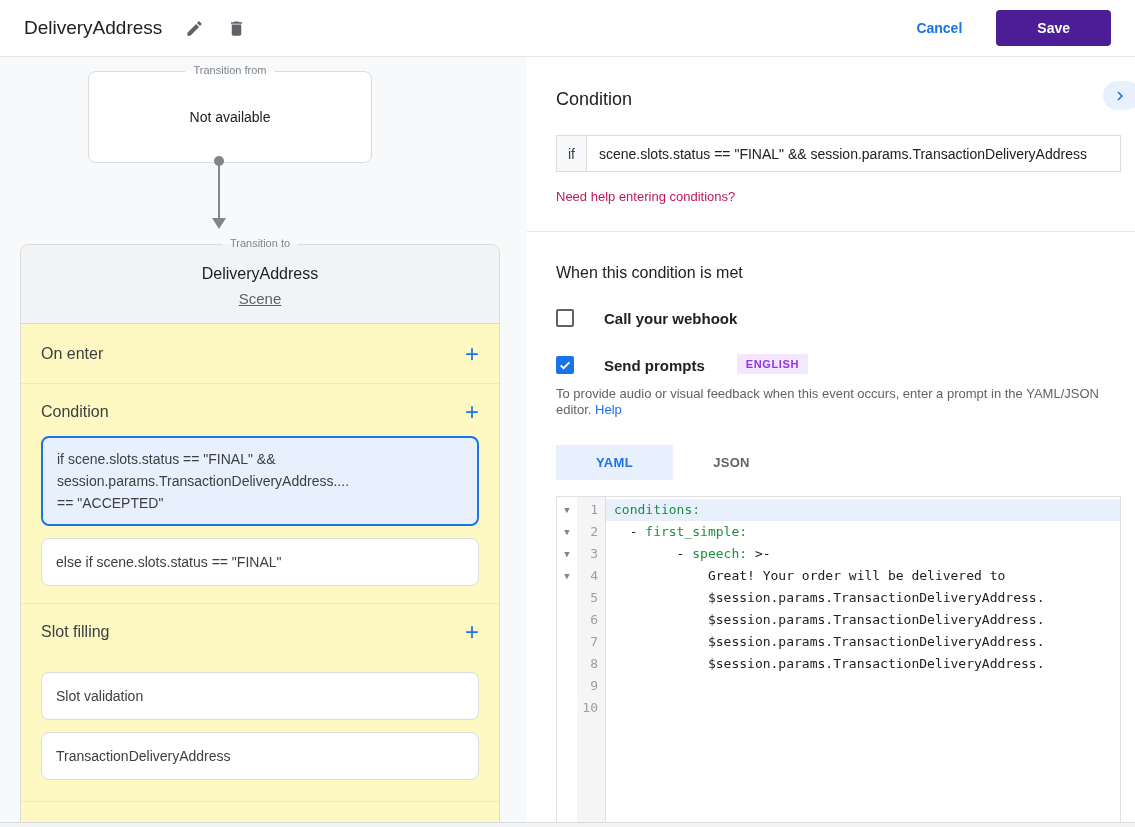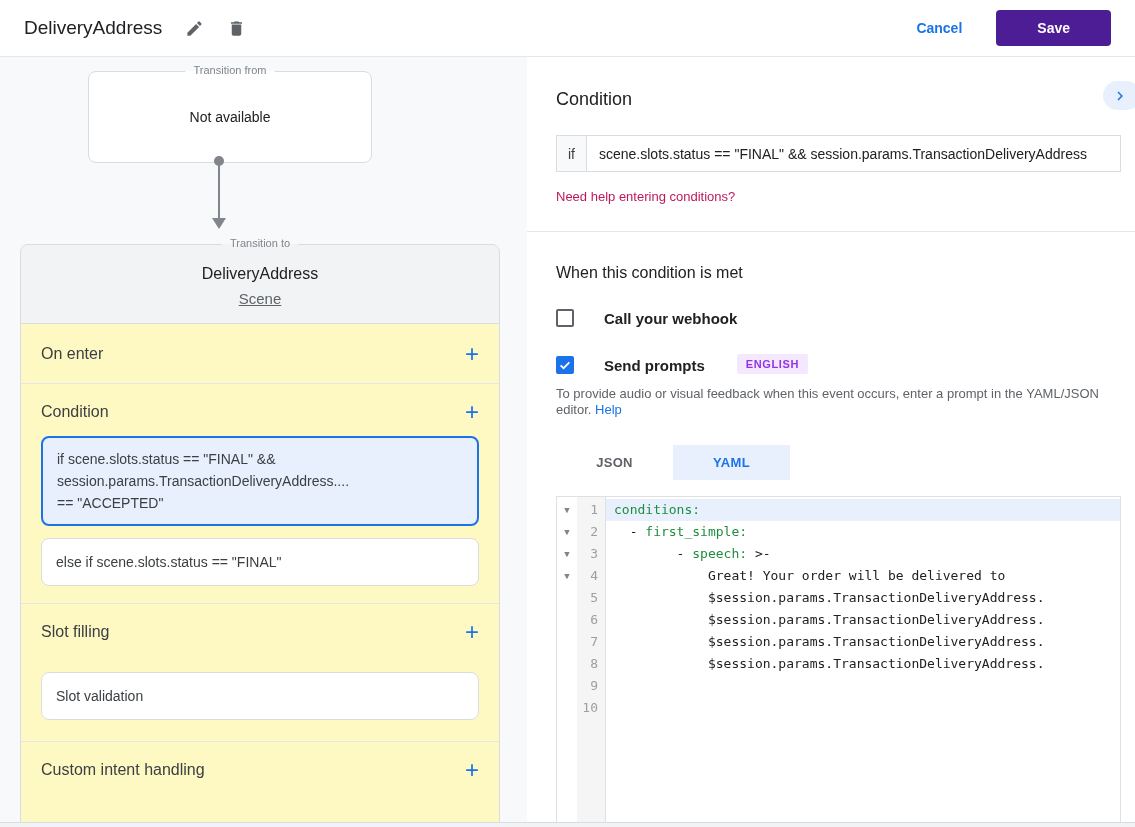--- a/index.html
+++ b/index.html
@@ -243,20 +243,21 @@
       </div>
       <div class="plain-card">else if scene.slots.status == "FINAL"</div>
     </div>
 
     <div class="section sec-slot">
       <div class="section-head">
         <span class="section-label">Slot filling</span>
         <button class="plus-btn">+</button>
       </div>
       <div class="plain-card">Slot validation</div>
+      <div class="plain-card">TransactionDeliveryAddress</div>
     </div>
 
     <div class="section">
       <div class="section-head">
         <span class="section-label">Custom intent handling</span>
         <button class="plus-btn">+</button>
       </div>
     </div>
   </div>
 </div>
@@ -294,22 +295,22 @@
         </svg>
     </span>
     <span class="check-label">Send prompts</span>
     <span class="lang-badge">ENGLISH</span>
   </div>
 
   <p class="prompt-desc"><span>To provide audio or visual feedback when this event occurs, enter a prompt in the YAML/JSON editor.</span>
     <span class="inline-link">Help</span></p>
 
   <div class="tabs">
+    <div class="tab active">YAML</div>
     <div class="tab">JSON</div>
-    <div class="tab active">YAML</div>
   </div>
 
   <div class="editor">
     <div class="gutter-fold">
       <div class="fold-cell">▼</div>
       <div class="fold-cell">▼</div>
       <div class="fold-cell">▼</div>
       <div class="fold-cell">▼</div>
     </div>
     <div class="gutter-num">

